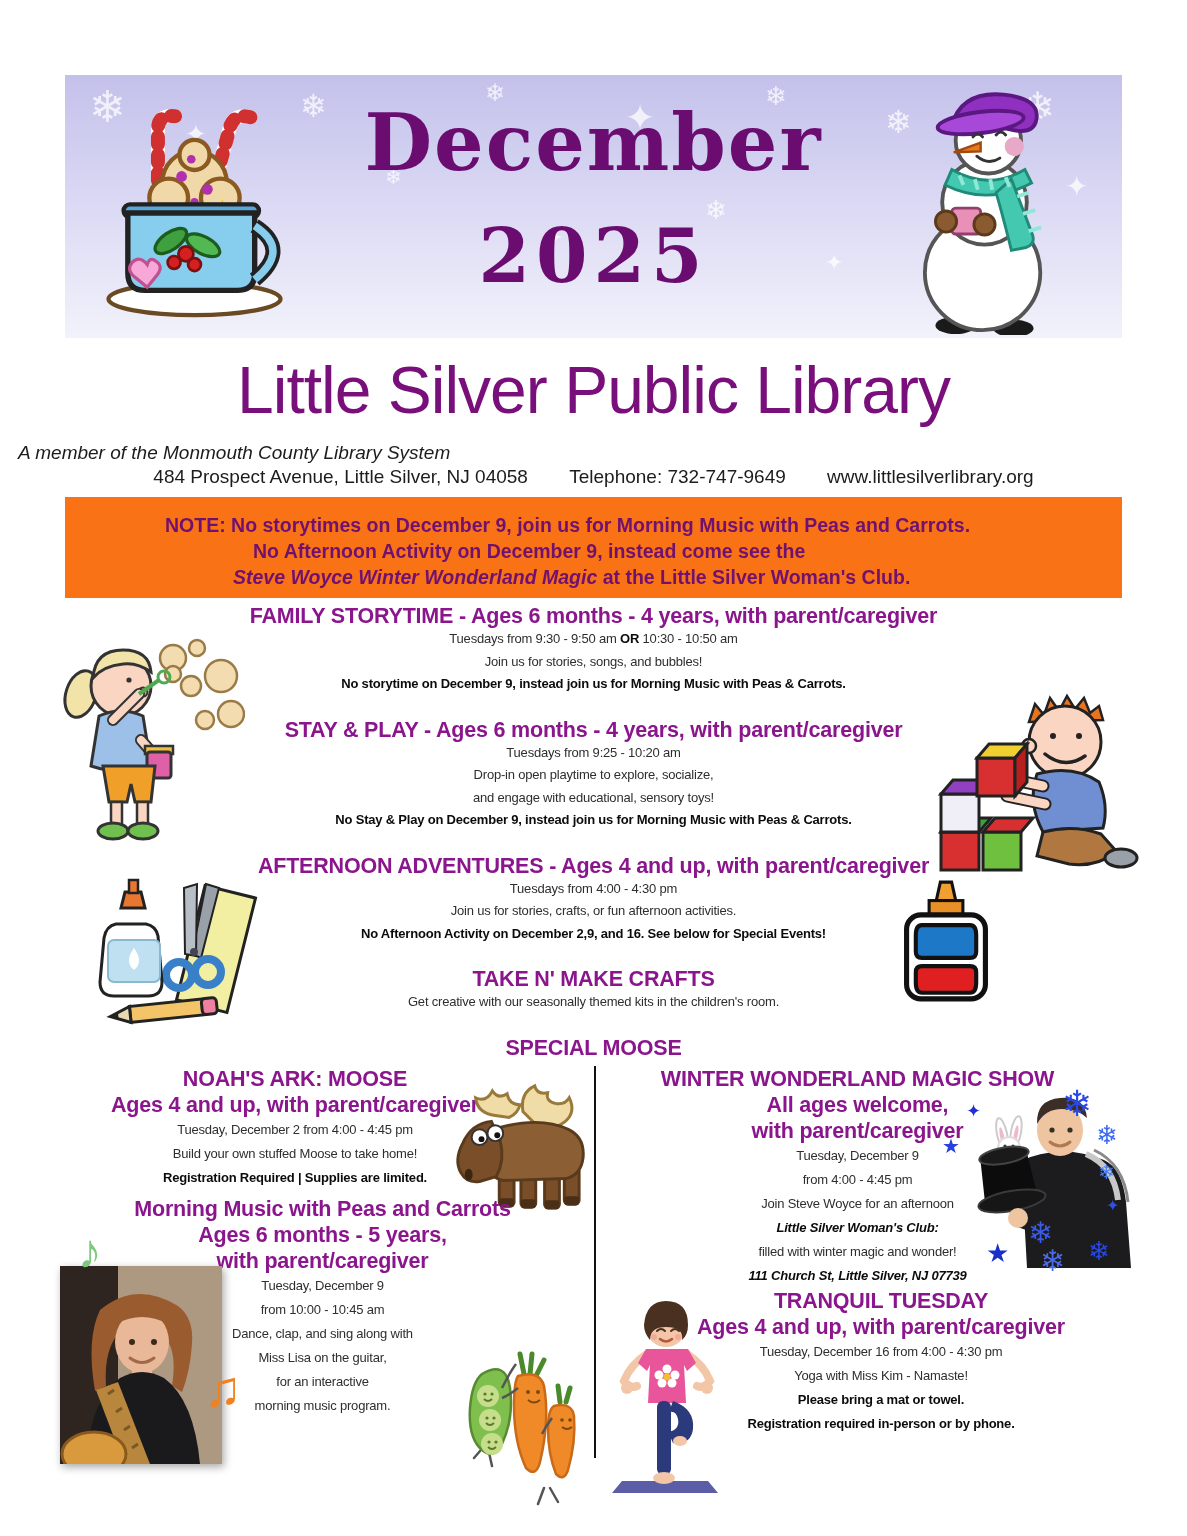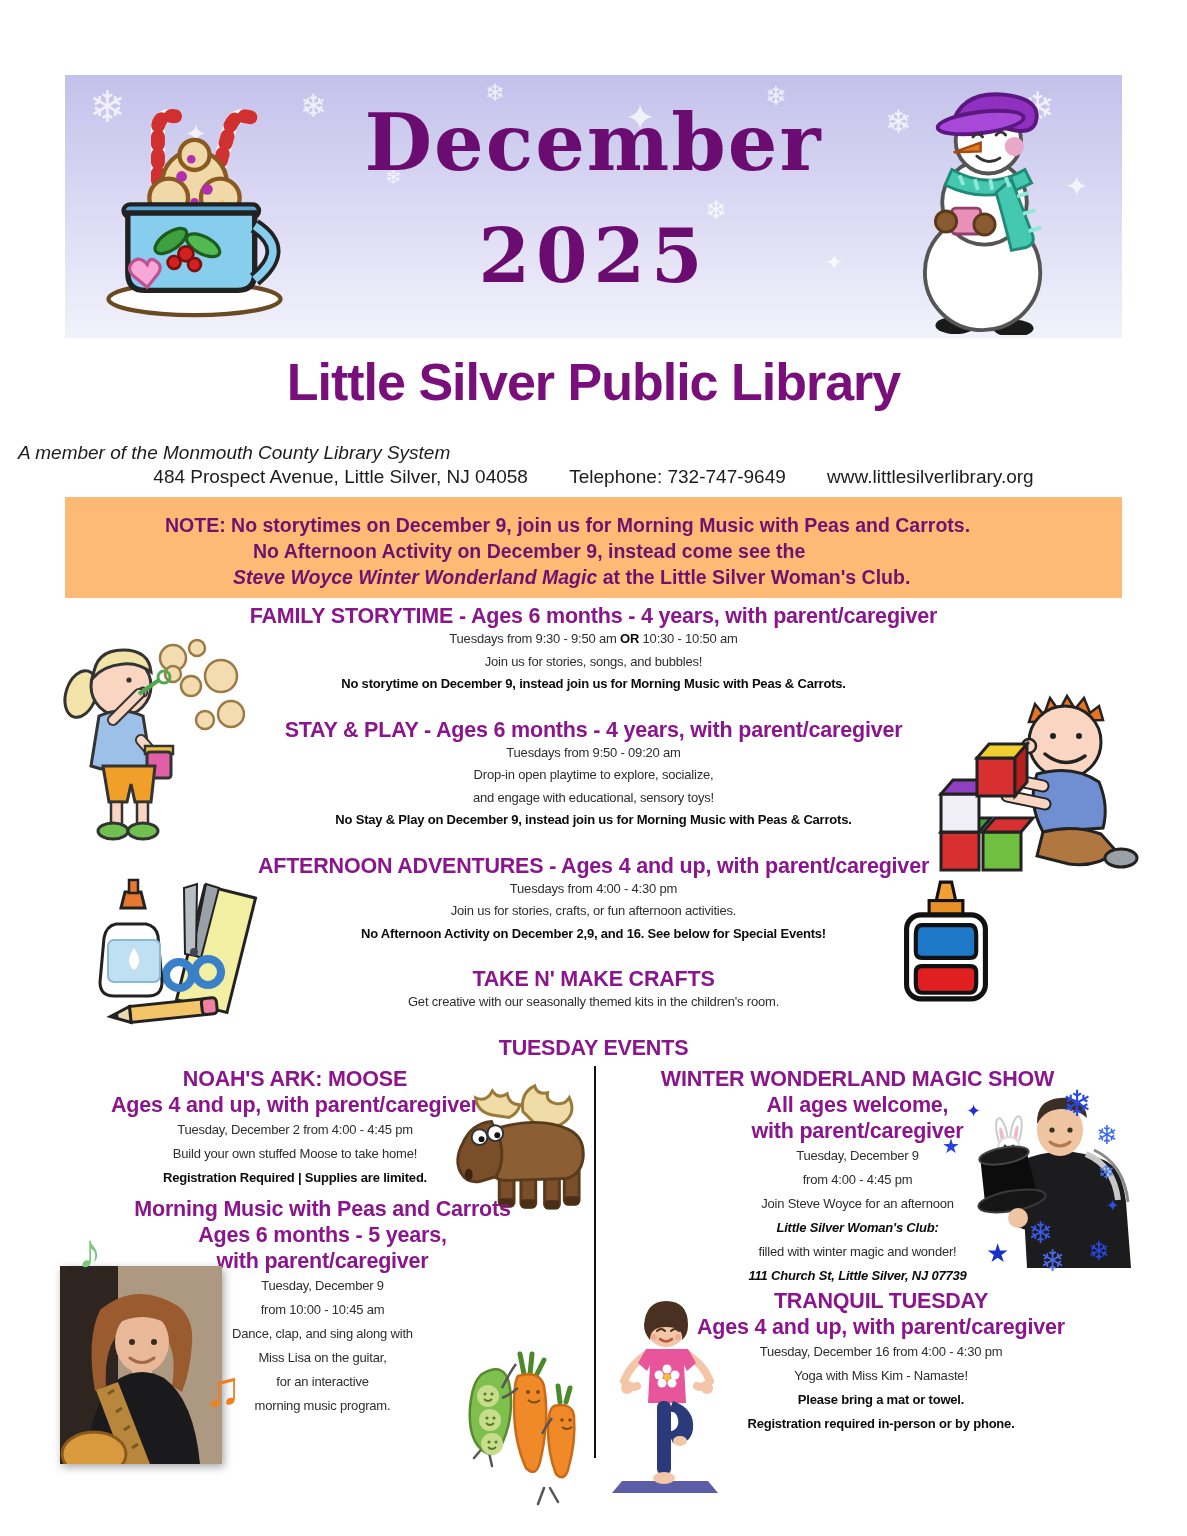--- a/index.html
+++ b/index.html
@@ -9,27 +9,27 @@
   .banner{position:absolute;left:65px;top:75px;width:1057px;height:263px;overflow:hidden;
           background:linear-gradient(180deg,#c3c1ea 0%,#d9d7f3 45%,#f2f2fb 100%);}
   .banner .flake{position:absolute;color:#ffffff;opacity:.75;pointer-events:none;}
   .banner-month{position:absolute;left:0;top:22px;width:100%;text-align:center;
         font-family:"DejaVu Serif",serif;font-weight:bold;font-size:78px;color:#6B0D70;letter-spacing:2px;}
   .banner-year{position:absolute;left:0;top:138px;width:100%;text-align:center;
         font-family:"DejaVu Serif",serif;font-weight:bold;font-size:74px;color:#6B0D70;letter-spacing:6px;}
   .banner svg{position:absolute;}
   
   .lib-title{position:absolute;left:0;top:352px;width:100%;text-align:center;
-        font-size:52px;font-weight:bold;color:#790F7B;letter-spacing:-1px;}
+        font-size:66px;font-weight:normal;color:#790F7B;letter-spacing:-1px;}
   .lib-sub{position:absolute;left:8px;top:442px;width:100%;
         font-style:italic;font-size:19px;color:#1c1c1c;margin-left:10px;}
   .lib-addr{position:absolute;left:0;top:466px;width:100%;text-align:center;font-size:19px;color:#1c1c1c;}
   .lib-addr span{margin:0 18px;}
   
-  .note-box{position:absolute;left:65px;top:497px;width:1057px;height:101px;background:#fdba74;}
+  .note-box{position:absolute;left:65px;top:497px;width:1057px;height:101px;background:#f97316;}
   .note-box .nline{font-size:19.5px;font-weight:bold;color:#70106F;line-height:26px;}
   .note-box .n1{margin:15px 0 0 100px;}
   .note-box .n2{margin-left:188px;}
   .note-box .n3{margin-left:168px;}
   
   .main-col{position:absolute;left:0;top:604px;width:1187px;text-align:center;}
   .sec-title{font-size:21.5px;font-weight:bold;color:#8A158C;line-height:24px;letter-spacing:-0.2px;}
   .line{font-size:13px;color:#2e2e2e;line-height:22.5px;letter-spacing:-0.2px;}
   .line.bold{font-weight:bold;color:#0b0b0b;}
   .gap{margin-top:22px;}
@@ -136,36 +136,36 @@
 
   <div class="main-col">
     <div>
       <div class="sec-title">FAMILY STORYTIME - Ages 6 months - 4 years, with parent/caregiver</div>
       <div class="line"><span>Tuesdays from 9:30 - 9:50 am </span><span style="font-weight:bold;color:#0b0b0b">OR</span><span> 10:30 - 10:50 am</span></div>
       <div class="line">Join us for stories, songs, and bubbles!</div>
       <div class="line bold">No storytime on December 9, instead join us for Morning Music with Peas &amp; Carrots.</div>
     </div>
     <div class="gap">
       <div class="sec-title">STAY &amp; PLAY - Ages 6 months - 4 years, with parent/caregiver</div>
-      <div class="line">Tuesdays from 9:50 - 09:20 am</div>
+      <div class="line">Tuesdays from 9:25 - 10:20 am</div>
       <div class="line">Drop-in open playtime to explore, socialize,</div>
       <div class="line">and engage with educational, sensory toys!</div>
       <div class="line bold">No Stay &amp; Play on December 9, instead join us for Morning Music with Peas &amp; Carrots.</div>
     </div>
     <div class="gap">
       <div class="sec-title">AFTERNOON ADVENTURES - Ages 4 and up, with parent/caregiver</div>
       <div class="line">Tuesdays from 4:00 - 4:30 pm</div>
       <div class="line">Join us for stories, crafts, or fun afternoon activities.</div>
       <div class="line bold">No Afternoon Activity on December 2,9, and 16. See below for Special Events!</div>
     </div>
     <div class="gap">
       <div class="sec-title">TAKE N' MAKE CRAFTS</div>
       <div class="line">Get creative with our seasonally themed kits in the children's room.</div>
     </div>
-    <div class="sec-title gap">TUESDAY EVENTS</div>
+    <div class="sec-title gap">SPECIAL MOOSE</div>
   </div>
 
   <svg class="art" style="left:55px;top:628px" width="190" height="235" viewBox="0 0 190 235">
     <g fill="#F2DCB0" stroke="#9a7a46" stroke-width="2.5">
       <circle cx="118" cy="30" r="13"></circle>
         <circle cx="142" cy="20" r="8"></circle>
         <circle cx="136" cy="58" r="10"></circle>
       <circle cx="166" cy="48" r="16"></circle>
         <circle cx="150" cy="92" r="9"></circle>
         <circle cx="176" cy="86" r="13"></circle>

